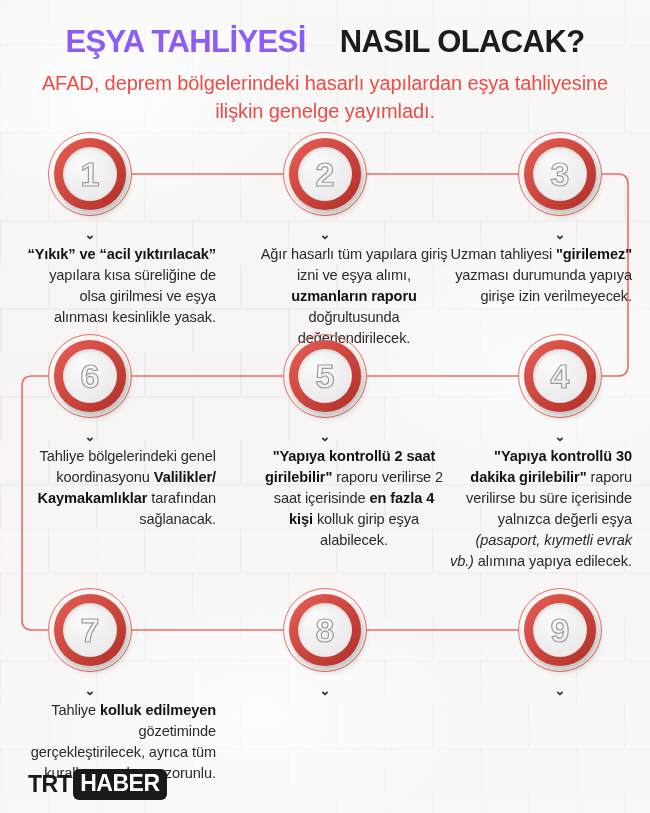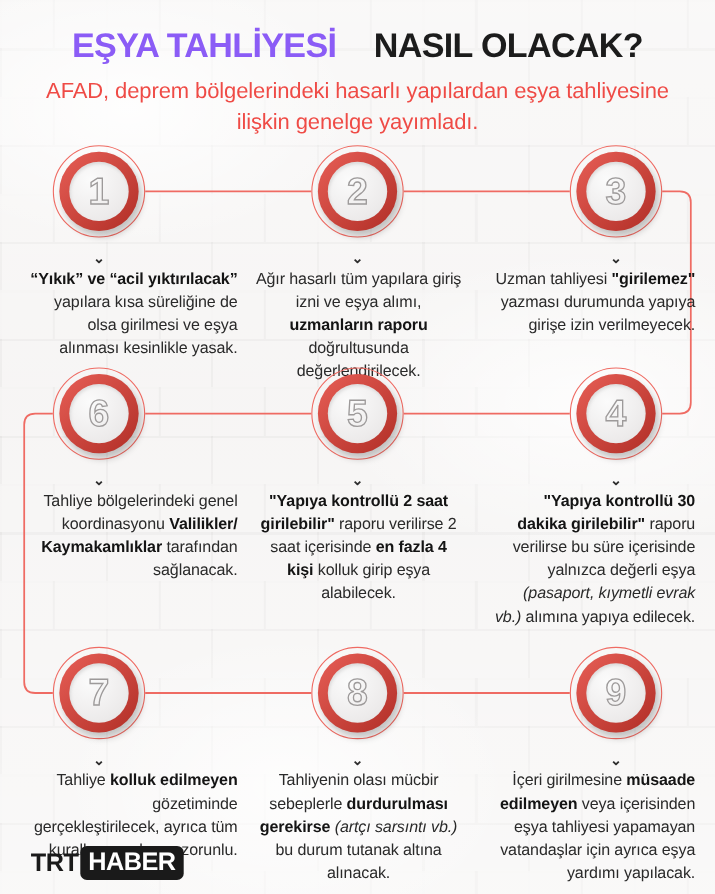--- a/index.html
+++ b/index.html
@@ -202,21 +202,21 @@
   }
   .blk {
     position: absolute;
     top: 0;
     font-size: 14.6px;
     line-height: 1.44;
     color: #2a2a2a;
     letter-spacing: -0.1px;
   }
   .blk.c1 { left: 26px;  width: 190px; text-align: right; }
-  .blk.c2 { left: 232px; width: 188px; text-align: center; }
+  .blk.c2 { left: 260px; width: 188px; text-align: center; }
   .blk.c3 { left: 448px; width: 184px; text-align: right; }
   .blk b { font-weight: bold; color: #141414; }
   .blk i { font-style: italic; }
 
   
   .logo {
     position: absolute;
     left: 28px;
     top: 769px;
     display: flex;
@@ -365,22 +365,20 @@
           <div class="disc">
             <span class="num">9</span>
           </div>
         </div>
         <div class="marker c1">⌄</div>
         <div class="marker c2">⌄</div>
         <div class="marker c3">⌄</div>
       </div>
       <div class="blocks">
         <div class="blk c1"><span>Tahliye </span><b>kolluk edilmeyen</b><span> gözetiminde gerçekleştirilecek, ayrıca tüm kurallara uyulması zorunlu.</span></div>
-        <div class="blk c2"><span>Tahliyenin olası mücbir sebeplerle </span><b>durdurulması gerekirse</b><span> </span><i>(artçı sarsıntı vb.)</i><span> bu durum tutanak altına alınacak.</span></div>
-        <div class="blk c3"><span>İçeri girilmesine </span><b>müsaade edilmeyen</b><span> veya içerisinden eşya tahliyesi yapamayan vatandaşlar için ayrıca eşya yardımı yapılacak.</span></div>
       </div>
     </div>
 
     <div class="logo">
       <span class="trt">TRT</span>
       <span class="haber">HABER</span>
     </div>
 
   </div>
 </div>

